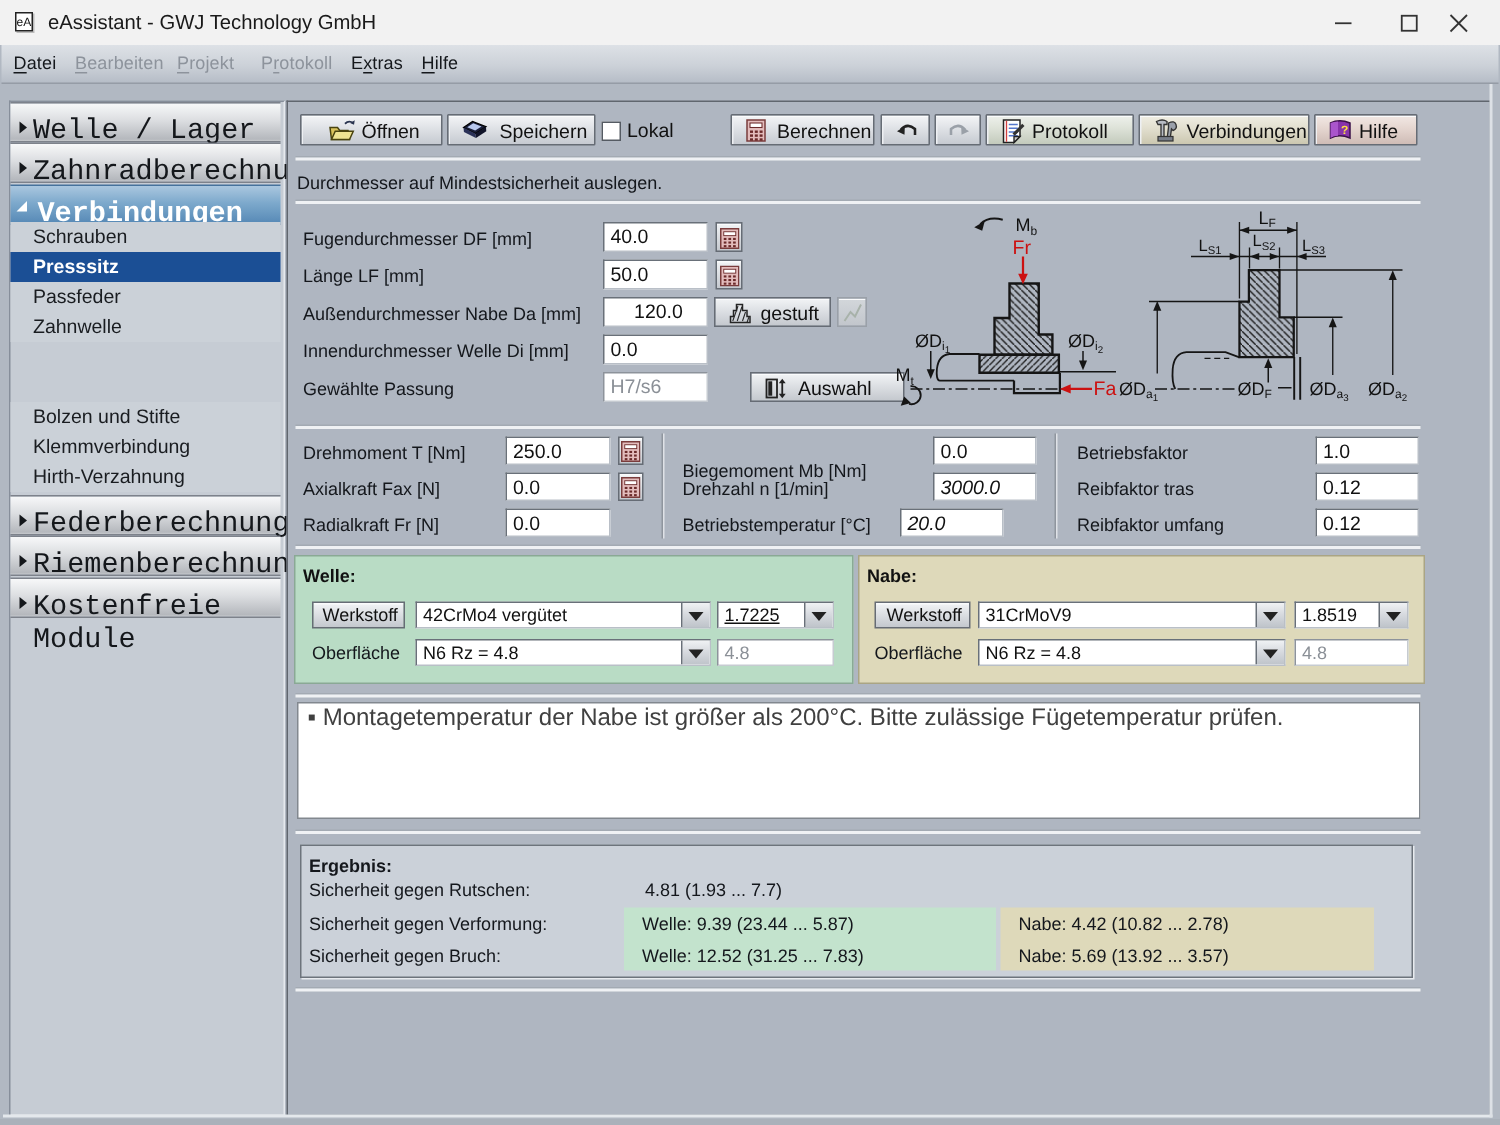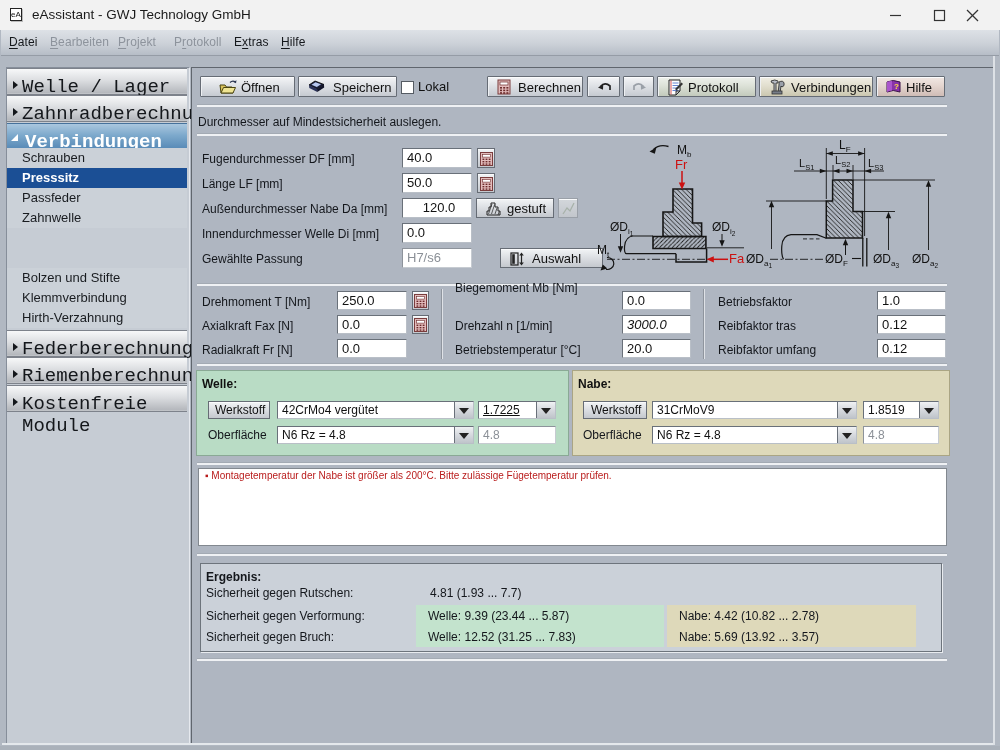--- a/index.html
+++ b/index.html
@@ -409,26 +409,26 @@
           <rect x="8.7" y="9" width="1.8" height="1.4"></rect>
           <rect x="2.5" y="11.4" width="1.8" height="1.4"></rect>
           <rect x="5.6" y="11.4" width="1.8" height="1.4"></rect>
           <rect x="8.7" y="11.4" width="1.8" height="1.4"></rect>
         </g>
       </svg>
     </div>
   <div class="flabel" style="left:10px;top:275px;">Radialkraft Fr [N]</div>
   <div class="field" style="left:145px;top:271px;width:70px;height:19px;">0.0</div>
   <div class="vsep" style="left:249px;top:221px;height:70px;"></div>
-  <div class="flabel" style="left:263px;top:213px;">Biegemoment Mb [Nm]</div>
+  <div class="flabel" style="left:263px;top:239px;">Biegemoment Mb [Nm]</div>
   <div class="field" style="left:430px;top:223px;width:69px;height:19px;">0.0</div>
   <div class="flabel" style="left:263px;top:251px;">Drehzahl n [1/min]</div>
   <div class="field" style="left:430px;top:247px;width:69px;height:19px;font-style:italic;">3000.0</div>
   <div class="flabel" style="left:263px;top:275px;">Betriebstemperatur [°C]</div>
-  <div class="field" style="left:430px;top:271px;width:69px;height:19px;">20.0</div>
+  <div class="field" style="left:408px;top:271px;width:69px;height:19px;font-style:italic;">20.0</div>
   <div class="vsep" style="left:511px;top:221px;height:70px;"></div>
   <div class="flabel" style="left:526px;top:227px;">Betriebsfaktor</div>
   <div class="field" style="left:685px;top:223px;width:69px;height:19px;">1.0</div>
   <div class="flabel" style="left:526px;top:251px;">Reibfaktor tras</div>
   <div class="field" style="left:685px;top:247px;width:69px;height:19px;">0.12</div>
   <div class="flabel" style="left:526px;top:275px;">Reibfaktor umfang</div>
   <div class="field" style="left:685px;top:271px;width:69px;height:19px;">0.12</div>
   <div class="sep" style="top:295px"></div>
 
   <div class="abs" id="welle">
@@ -448,21 +448,21 @@
         <span class="abs" style="left:7px;top:1px;font-size:12px">Werkstoff</span>
       </div>
     <div class="field" style="left:79px;top:30px;width:205px;height:18px;font-size:12px;">31CrMoV9<span class="ddarrow"></span></div>
     <div class="field" style="left:290px;top:30px;width:76px;height:18px;font-size:12px;">1.8519<span class="ddarrow"></span></div>
     <div class="flabel" style="left:10px;top:57px;">Oberfläche</div>
     <div class="field" style="left:79px;top:55px;width:205px;height:18px;font-size:12px;">N6 Rz = 4.8<span class="ddarrow"></span></div>
     <div class="field ro" style="left:290px;top:55px;width:76px;height:18px;font-size:12px;">4.8</div>
   </div>
   <div class="sep" style="top:394px"></div>
   <div class="abs" id="warnbox">
-    <div style="position:absolute;left:6px;top:1px;font-size:10px;color:#b91c1c;text-align:center;">▪ Montagetemperatur der Nabe ist größer als 200°C. Bitte zulässige Fügetemperatur prüfen.</div>
+    <div style="position:absolute;left:6px;top:1px;font-size:16px;color:#404040;text-align:center;">▪ Montagetemperatur der Nabe ist größer als 200°C. Bitte zulässige Fügetemperatur prüfen.</div>
   </div>
   <div class="sep" style="top:485px"></div>
 
   <div class="abs" id="resbox">
     <div class="rlabel" style="top:6px;font-weight:bold;">Ergebnis:</div>
     <div class="rlabel" style="top:22px;">Sicherheit gegen Rutschen:</div>
     <div class="rlabel" style="left:229px;top:22px;">4.81 (1.93 ... 7.7)</div>
     <div class="rlabel" style="top:45px;">Sicherheit gegen Verformung:</div>
     <div class="rescell" style="left:215px;top:41px;width:248px;background:#c3e3cd;">Welle: 9.39 (23.44 ... 5.87)</div>
     <div class="rescell" style="left:466px;top:41px;width:249px;background:#ded9ba;">Nabe: 4.42 (10.82 ... 2.78)</div>

